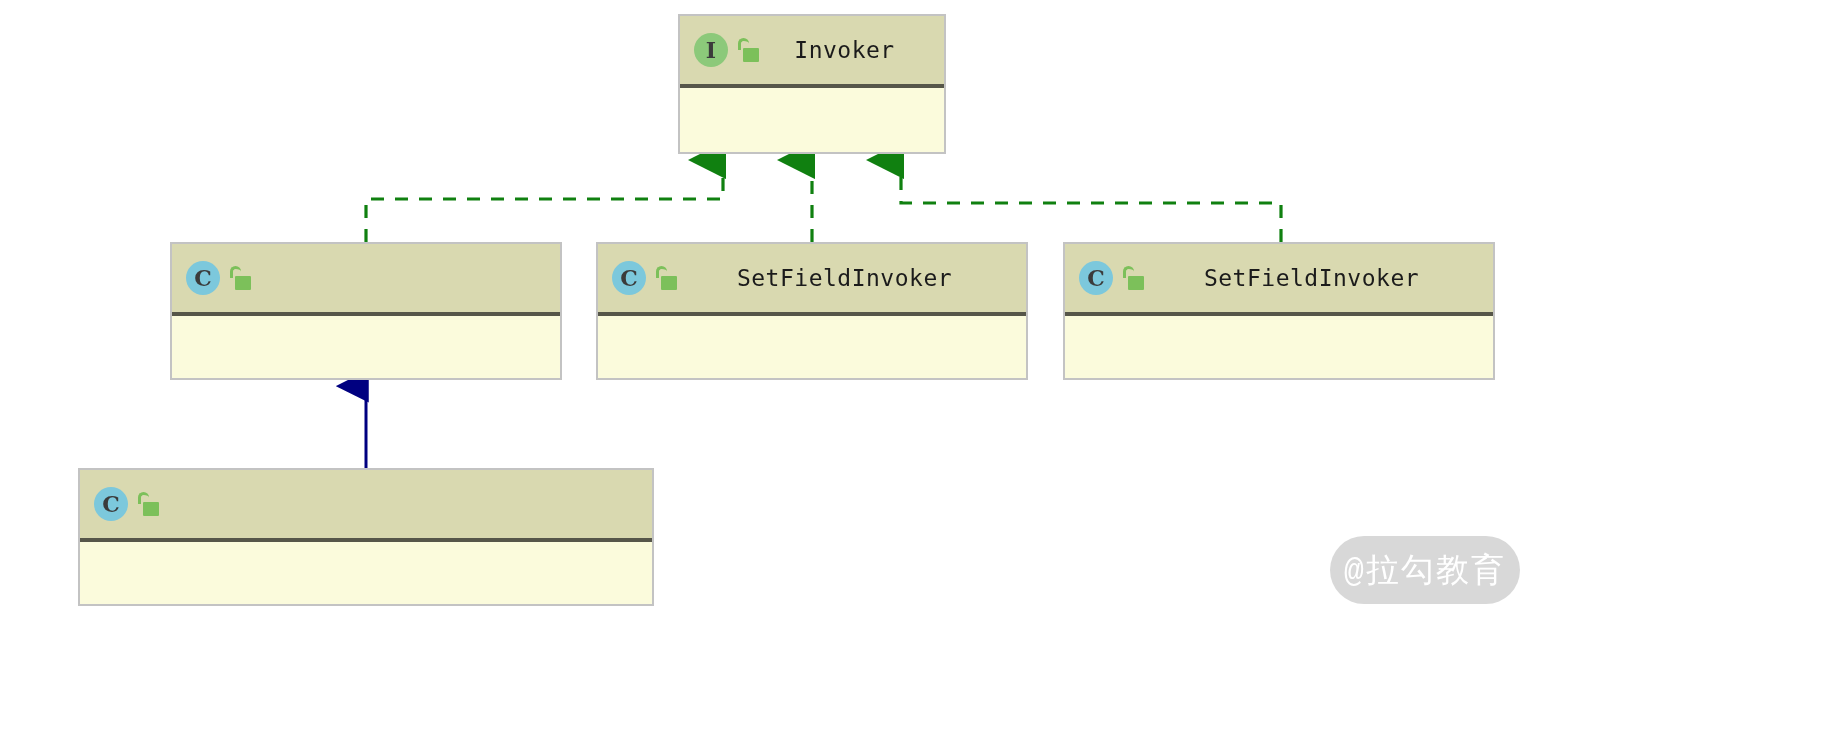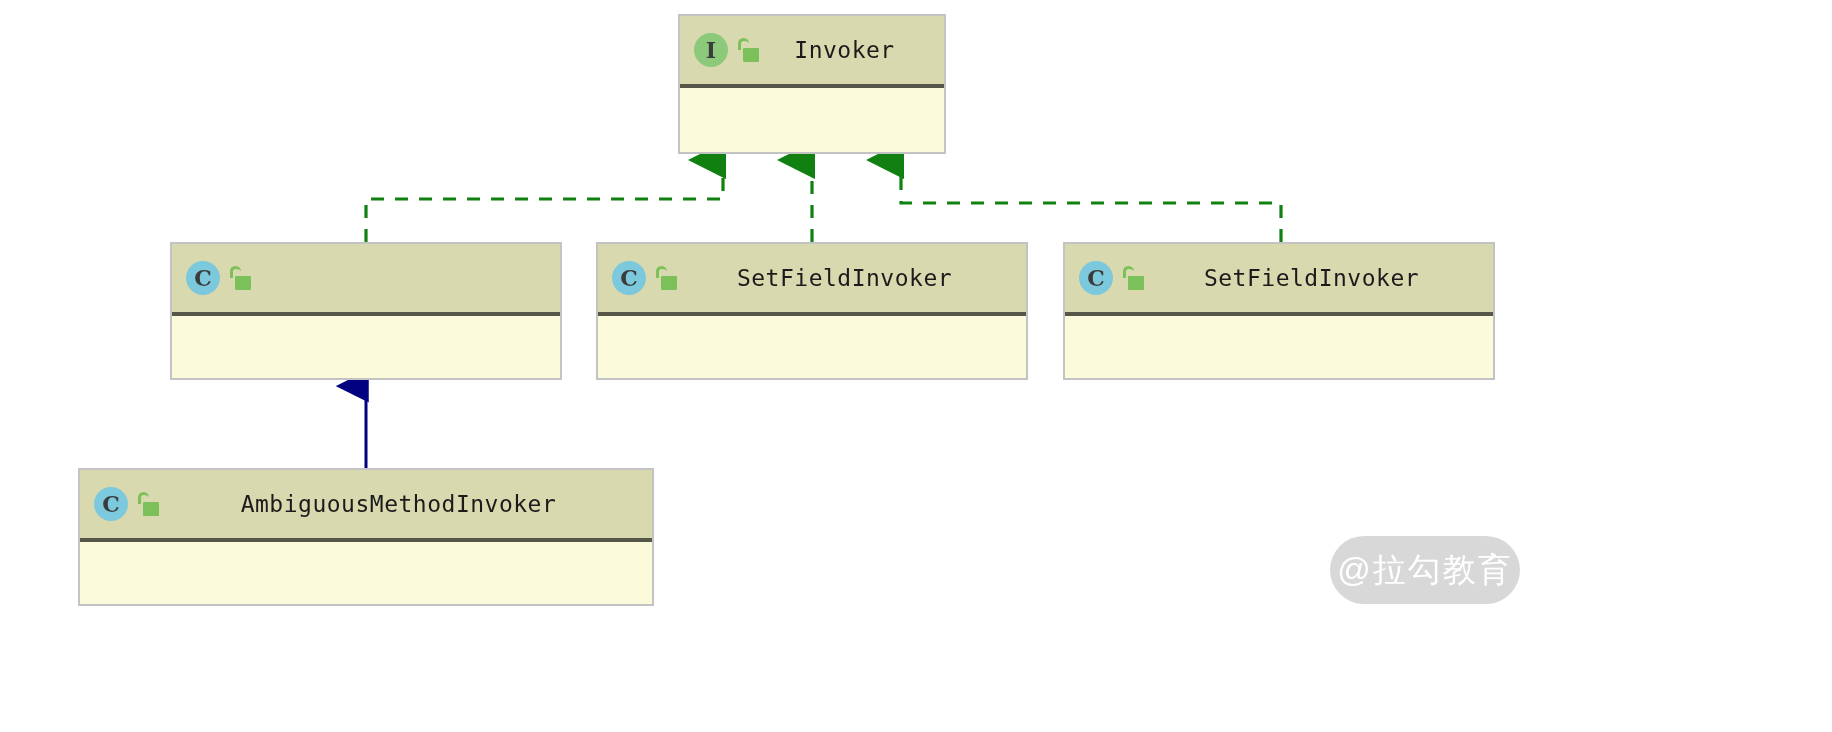--- a/index.html
+++ b/index.html
@@ -74,21 +74,21 @@
     padding-right:18px;
     padding-left:4px;
   }
 
   .watermark{
     position:absolute;
     display:flex;align-items:center;justify-content:center;
     background:#d8d8d8;
     border-radius:34px;
     color:#ffffff;
-    font-family:Liberation Sans, sans-serif;
+    font-family:Liberation Mono, monospace;
     font-size:33px;
     letter-spacing:2px;
     user-select:none;
   }
 </style>
 </head>
 <body>
 
 <div id="canvas">
 
@@ -166,20 +166,19 @@
     <div class="uml-body" style="height:62px;"></div>
   </div>
 
   <div class="uml-node" style="left:78px;top:468px;width:576px;height:138px;">
     <div class="uml-header">
       <span class="badge badge-class">C</span>
       <span class="lock-icon">
         <span class="shackle"></span>
           <span class="bodybox"></span>
       </span>
-      <span class="node-title">AmbiguousMethodInvoker</span>
     </div>
     <div class="uml-body" style="height:62px;"></div>
   </div>
 
   <div class="watermark" style="left:1330px;top:536px;width:190px;height:68px;">@拉勾教育</div>
 
 </div>
 
 </body></html>

